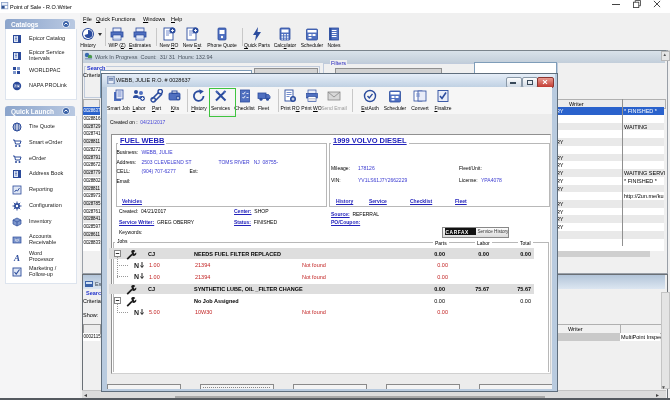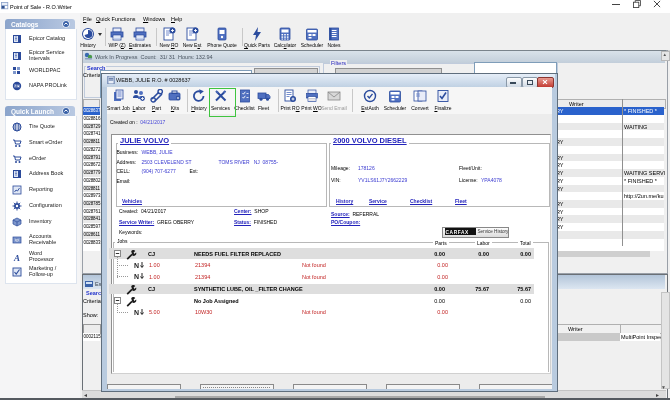--- a/index.html
+++ b/index.html
@@ -446,33 +446,33 @@
           <path d="M4 7 L6 9.5 L10 3.5" fill="none" stroke="#2b4c9e" stroke-width="1.6"></path>
         </svg>
 <div class="ab" style="left:314px;top:31.5px;width:44px;text-align:center;font-size:5px;line-height:6px;color:#000;white-space:nowrap"><u>F</u>inalize</div>
 <div class="ab" style="left:80px;top:16px;width:1px;height:23px;background:#c8c8c8"></div>
 <div class="ab" style="left:171px;top:16px;width:1px;height:23px;background:#c8c8c8"></div>
 <div class="ab" style="left:245px;top:16px;width:1px;height:23px;background:#c8c8c8"></div>
 <div class="ab" style="left:102px;top:14.5px;width:25px;height:27px;border:1.5px solid #3fc43f"></div>
 <div class="ab" style="left:3px;top:45.5px;font-size:5px;line-height:6px;color:#000;white-space:nowrap">Created on :&nbsp; <span style="color:#4646d8">04/21/2017</span></div>
 <div class="ab" style="left:4px;top:61px;width:438px;height:238px;background:#fff;border:1px solid #909090;border-right-color:#d0d0d0;border-bottom-color:#d0d0d0"></div>
 <div class="ab" style="left:9px;top:70px;width:209px;height:62px;border:1px solid #b8b8b8"></div>
-<div class="ab" style="left:11px;top:63.5px;font-size:7.5px;line-height:8px;font-weight:bold;color:#2222bb;text-decoration:underline;background:#fff;padding:0 2px">JULIE VOLVO</div>
+<div class="ab" style="left:11px;top:63.5px;font-size:7.5px;line-height:8px;font-weight:bold;color:#2222bb;text-decoration:underline;background:#fff;padding:0 2px">FUEL WEBB</div>
 <div class="ab" style="left:9.5px;top:76px;font-size:5px;line-height:6px;color:#000">Business:</div>
 <div class="ab" style="left:34.5px;top:76px;font-size:5px;line-height:6px;color:#3a3ad0;white-space:nowrap">WEBB, JULIE</div>
 <div class="ab" style="left:9.5px;top:85.6px;font-size:5px;line-height:6px;color:#000">Address:</div>
 <div class="ab" style="left:34.5px;top:85.6px;font-size:5px;line-height:6px;color:#3a3ad0;white-space:nowrap">2503 CLEVELEND ST</div>
 <div class="ab" style="left:9.5px;top:95px;font-size:5px;line-height:6px;color:#000">CELL:</div>
 <div class="ab" style="left:34.5px;top:95px;font-size:5px;line-height:6px;color:#3a3ad0;white-space:nowrap">(904) 707-6277</div>
 <div class="ab" style="left:9.5px;top:104.6px;font-size:5px;line-height:6px;color:#000">Email:</div>
 <div class="ab" style="left:111.5px;top:85.6px;font-size:5px;line-height:6px;color:#3a3ad0;white-space:nowrap">TOMS RIVER&nbsp;&nbsp; NJ&nbsp; 08755-</div>
 <div class="ab" style="left:82.5px;top:95px;font-size:5px;line-height:6px;color:#000">Ext:</div>
 <div class="ab" style="left:15px;top:125px;font-size:5px;line-height:6px;"><span class="lnk">Vehicles</span></div>
 <div class="ab" style="left:222px;top:70px;width:219px;height:62px;border:1px solid #b8b8b8"></div>
-<div class="ab" style="left:224px;top:63.5px;font-size:7.5px;line-height:8px;font-weight:bold;color:#2222bb;text-decoration:underline;background:#fff;padding:0 2px">2000 VOLVO DIESEL</div>
+<div class="ab" style="left:224px;top:63.5px;font-size:7.5px;line-height:8px;font-weight:bold;color:#2222bb;text-decoration:underline;background:#fff;padding:0 2px">1999 VOLVO DIESEL</div>
 <div class="ab" style="left:224px;top:92px;font-size:5px;line-height:6px;color:#000">Mileage:</div>
 <div class="ab" style="left:251px;top:92px;font-size:5px;line-height:6px;color:#3a3ad0">178126</div>
 <div class="ab" style="left:224px;top:104.4px;font-size:5px;line-height:6px;color:#000">VIN:</div>
 <div class="ab" style="left:251px;top:104.4px;font-size:5px;line-height:6px;color:#3a3ad0">YV1LS61J7Y2662229</div>
 <div class="ab" style="left:352px;top:92px;font-size:5px;line-height:6px;color:#000">Fleet/Unit:</div>
 <div class="ab" style="left:352px;top:104.4px;font-size:5px;line-height:6px;color:#000">License:</div>
 <div class="ab" style="left:374px;top:104.4px;font-size:5px;line-height:6px;color:#3a3ad0">YPA4078</div>
 <div class="ab" style="left:229px;top:125px;font-size:5px;line-height:6px;"><span class="lnk">History</span></div>
 <div class="ab" style="left:262px;top:125px;font-size:5px;line-height:6px;"><span class="lnk">Service</span></div>
 <div class="ab" style="left:303px;top:125px;font-size:5px;line-height:6px;"><span class="lnk">Checklist</span></div>

